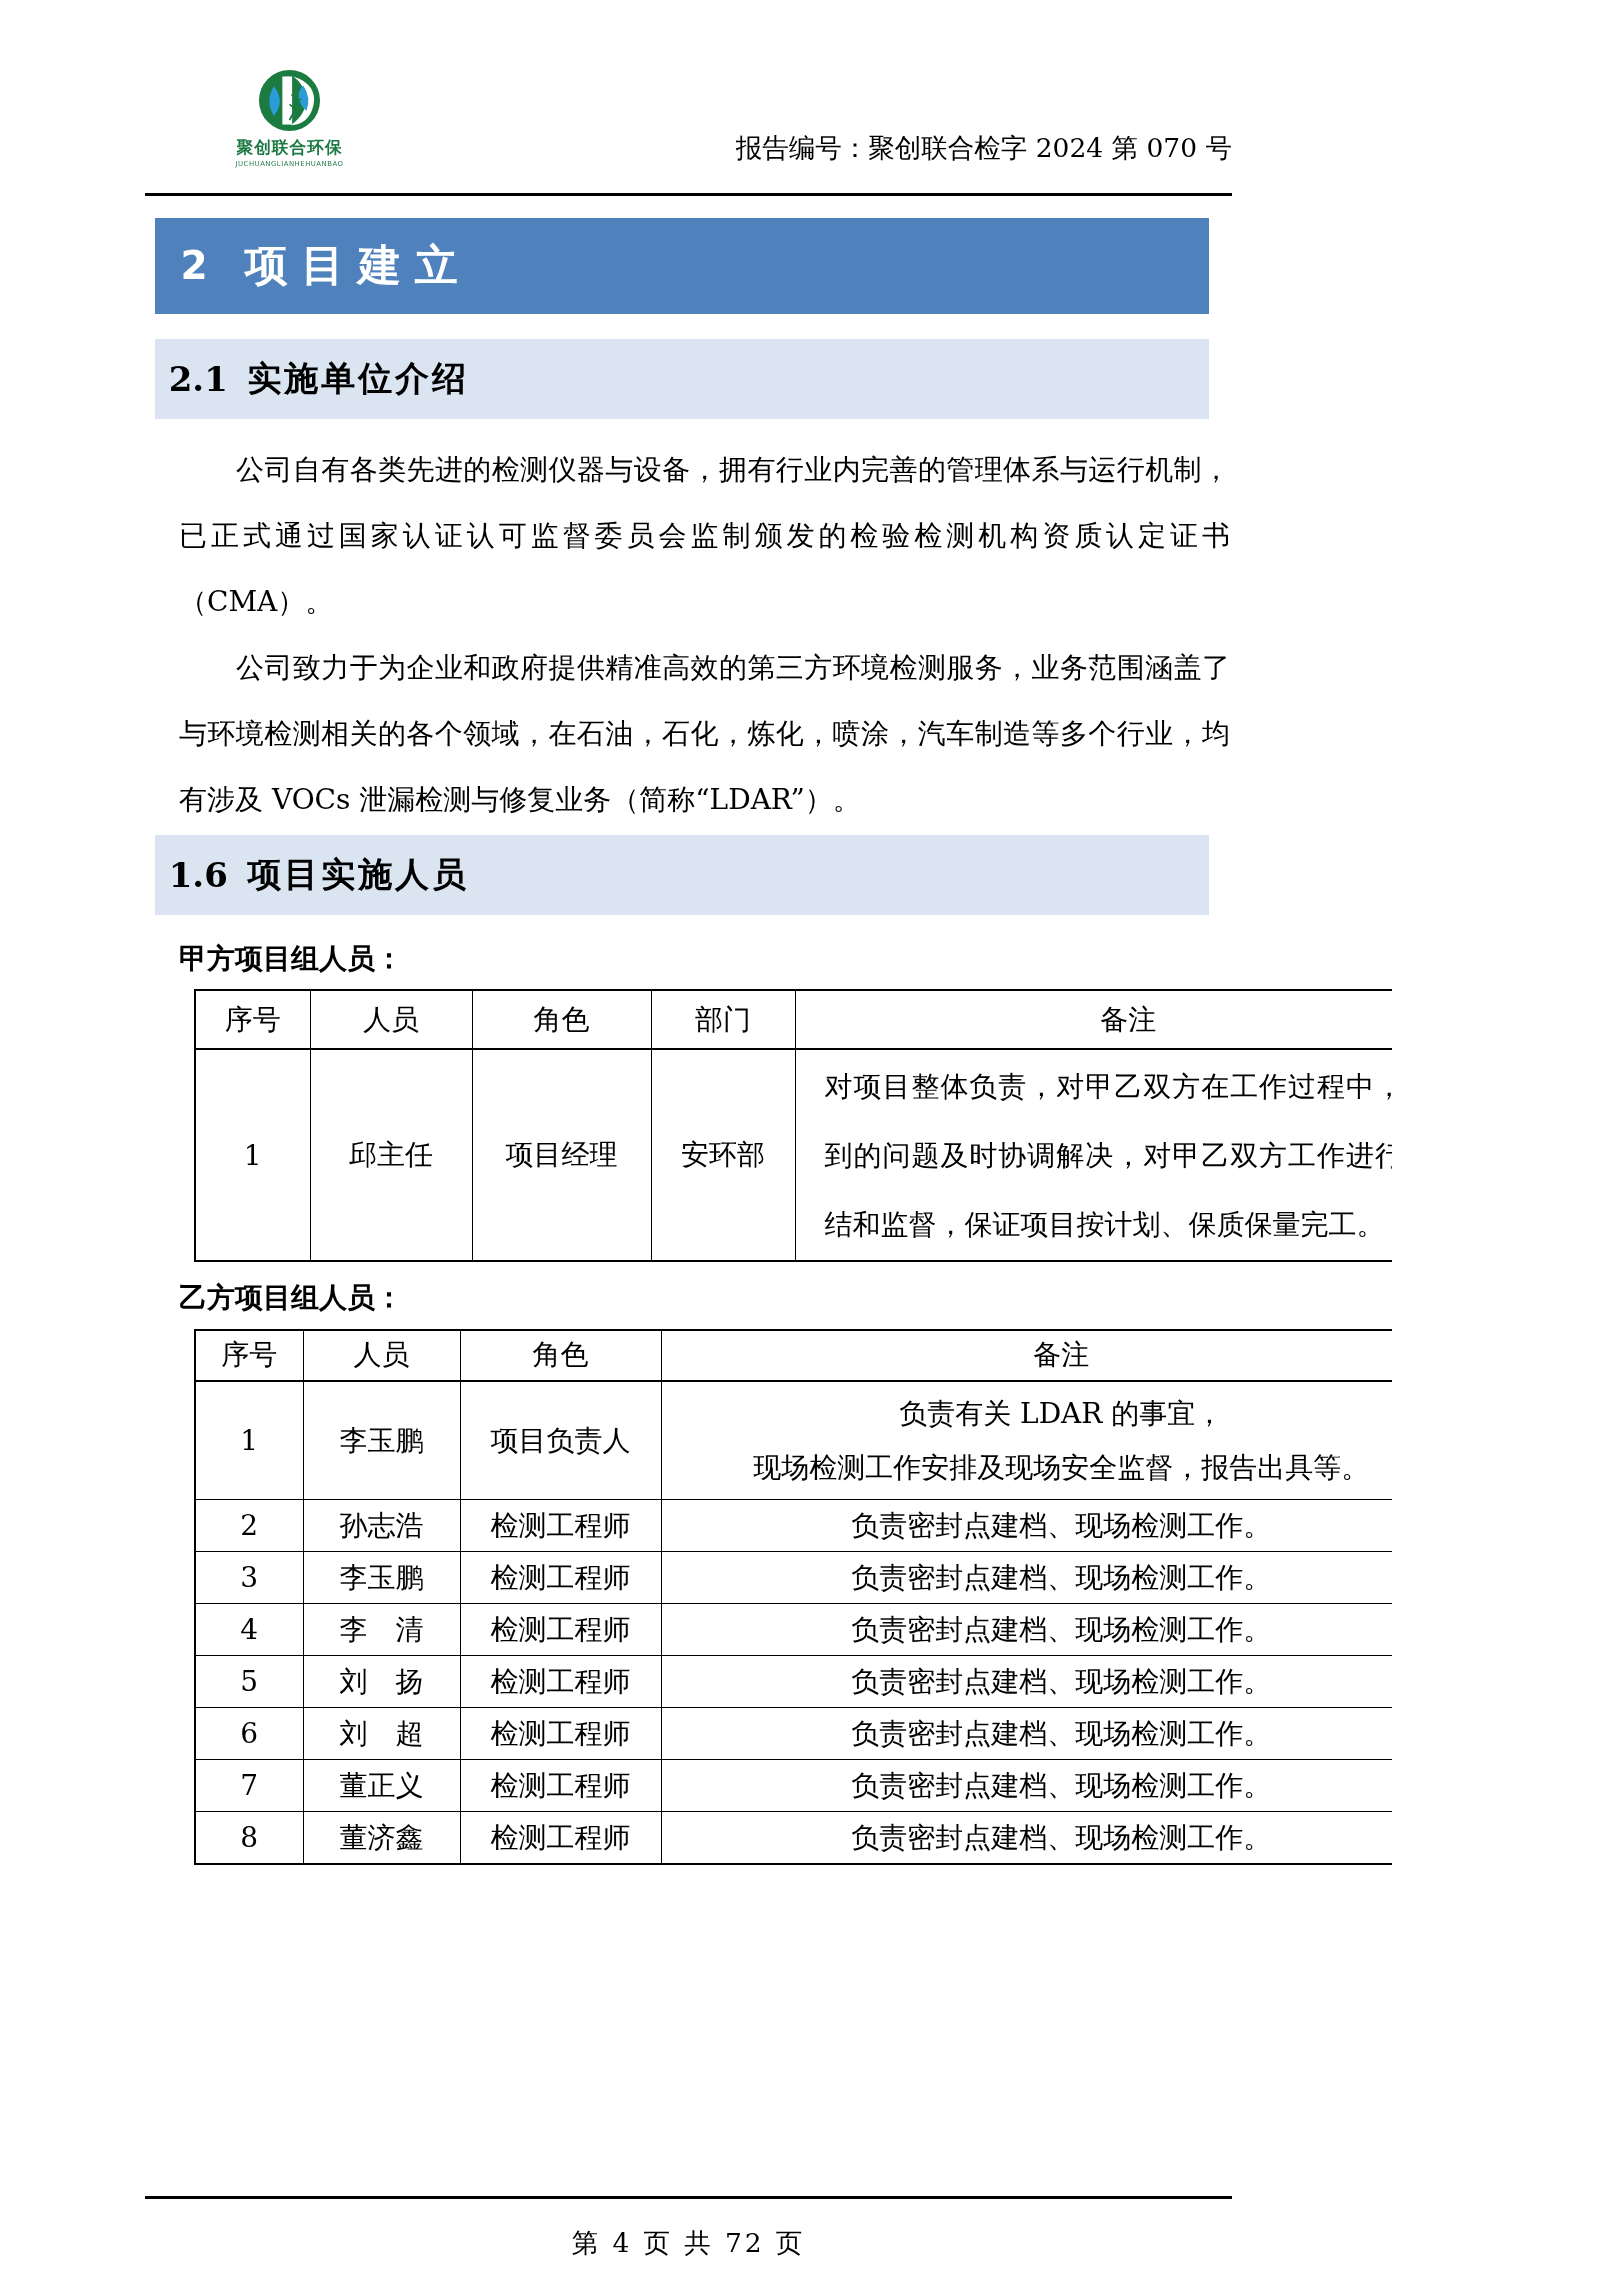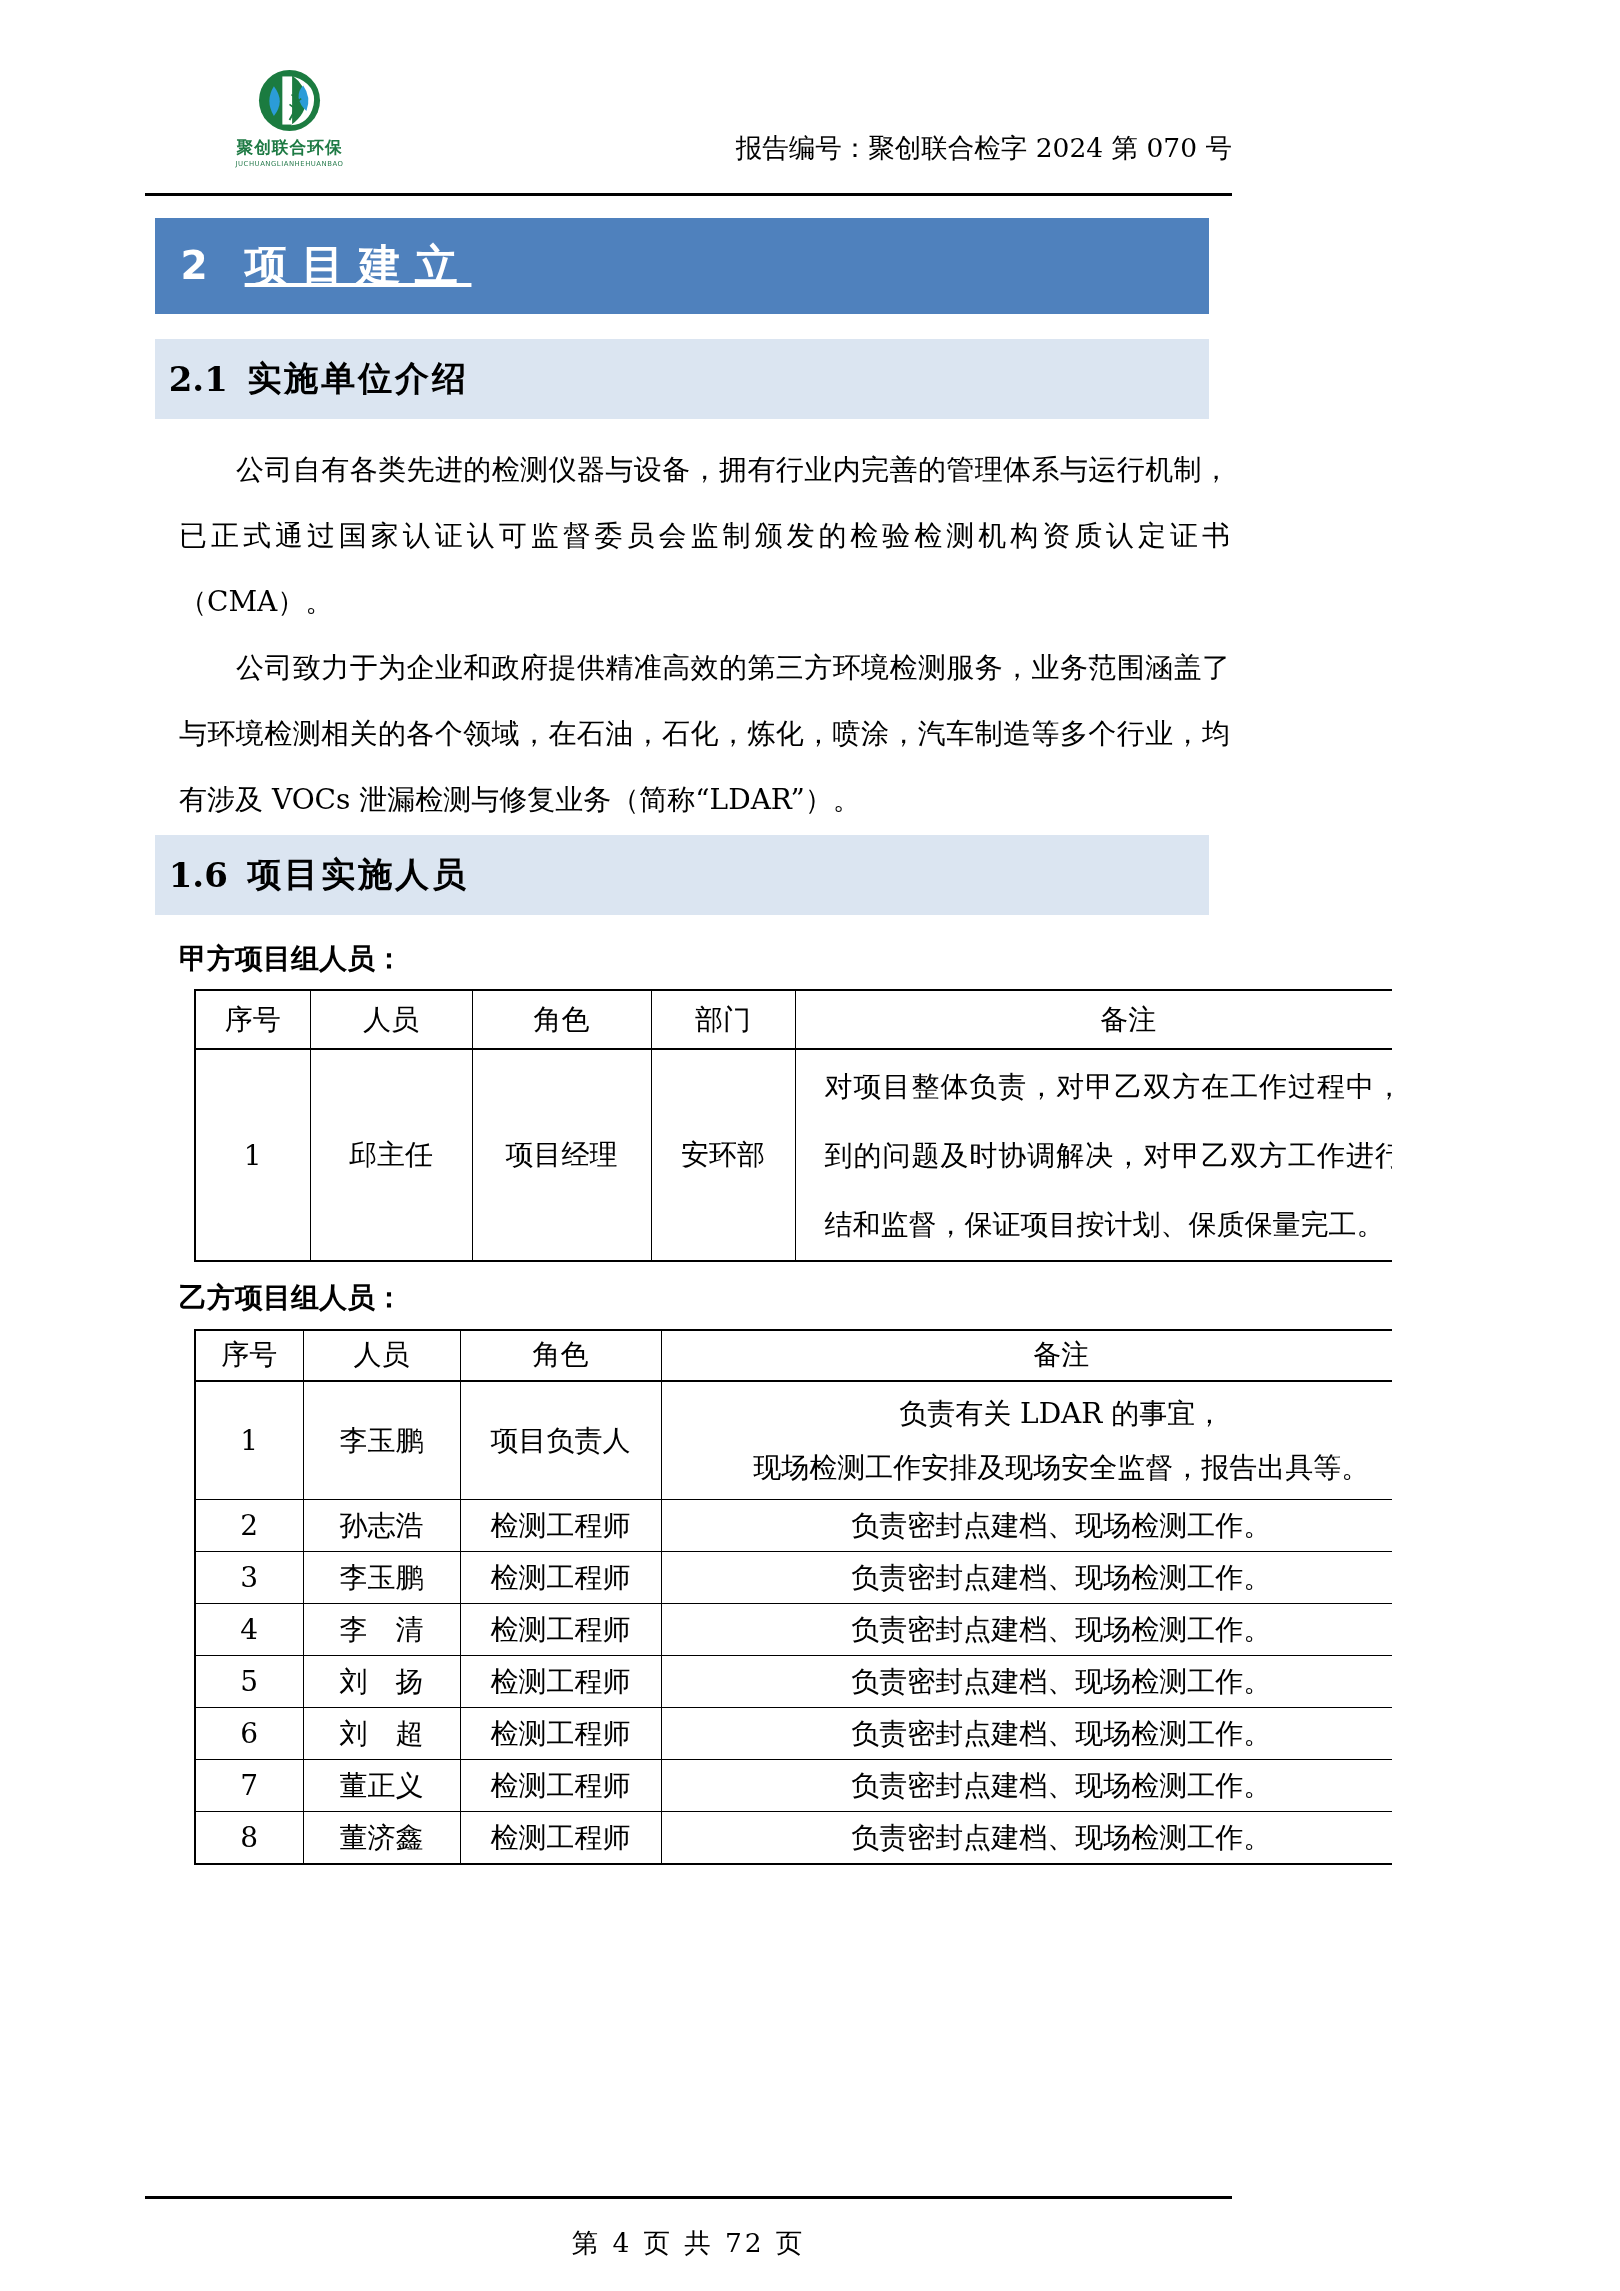--- a/index.html
+++ b/index.html
@@ -23,21 +23,21 @@
     font-size:6.9px; color:#2a7d4f; letter-spacing:0.5px; margin-top:1px;
   }
   .report-no { font-size:26.5px; padding-bottom:2px; white-space:nowrap; }
   
   .chapter-bar {
     height:96px; margin:21.6px 183px 0 155px; background:#4F81BD;
     display:flex; align-items:center; color:#fff;
     font-family:"DejaVu Sans","Liberation Sans",sans-serif; font-weight:bold;
   }
   .chapter-number { font-size:39px; margin-left:25.5px; }
-  .chapter-title  { font-size:43px; letter-spacing:13.7px; margin-left:37px;text-decoration:underline; }
+  .chapter-title  { font-size:43px; letter-spacing:13.7px; margin-left:37px; }
   
   .section-bar {
     height:80px; margin:25.5px 183px 0 155px; background:#DBE5F1;
     display:flex; align-items:center; font-weight:bold; font-size:34px;
   }
   .section-bar.second { margin-top:2px; }
   .section-number { margin-left:13.7px; }
   .section-title  { margin-left:19.6px; letter-spacing:2.9px; }
   
   .paragraphs { margin:17.6px 162px 0 179px; font-size:28px; line-height:66px; text-align:justify; }

